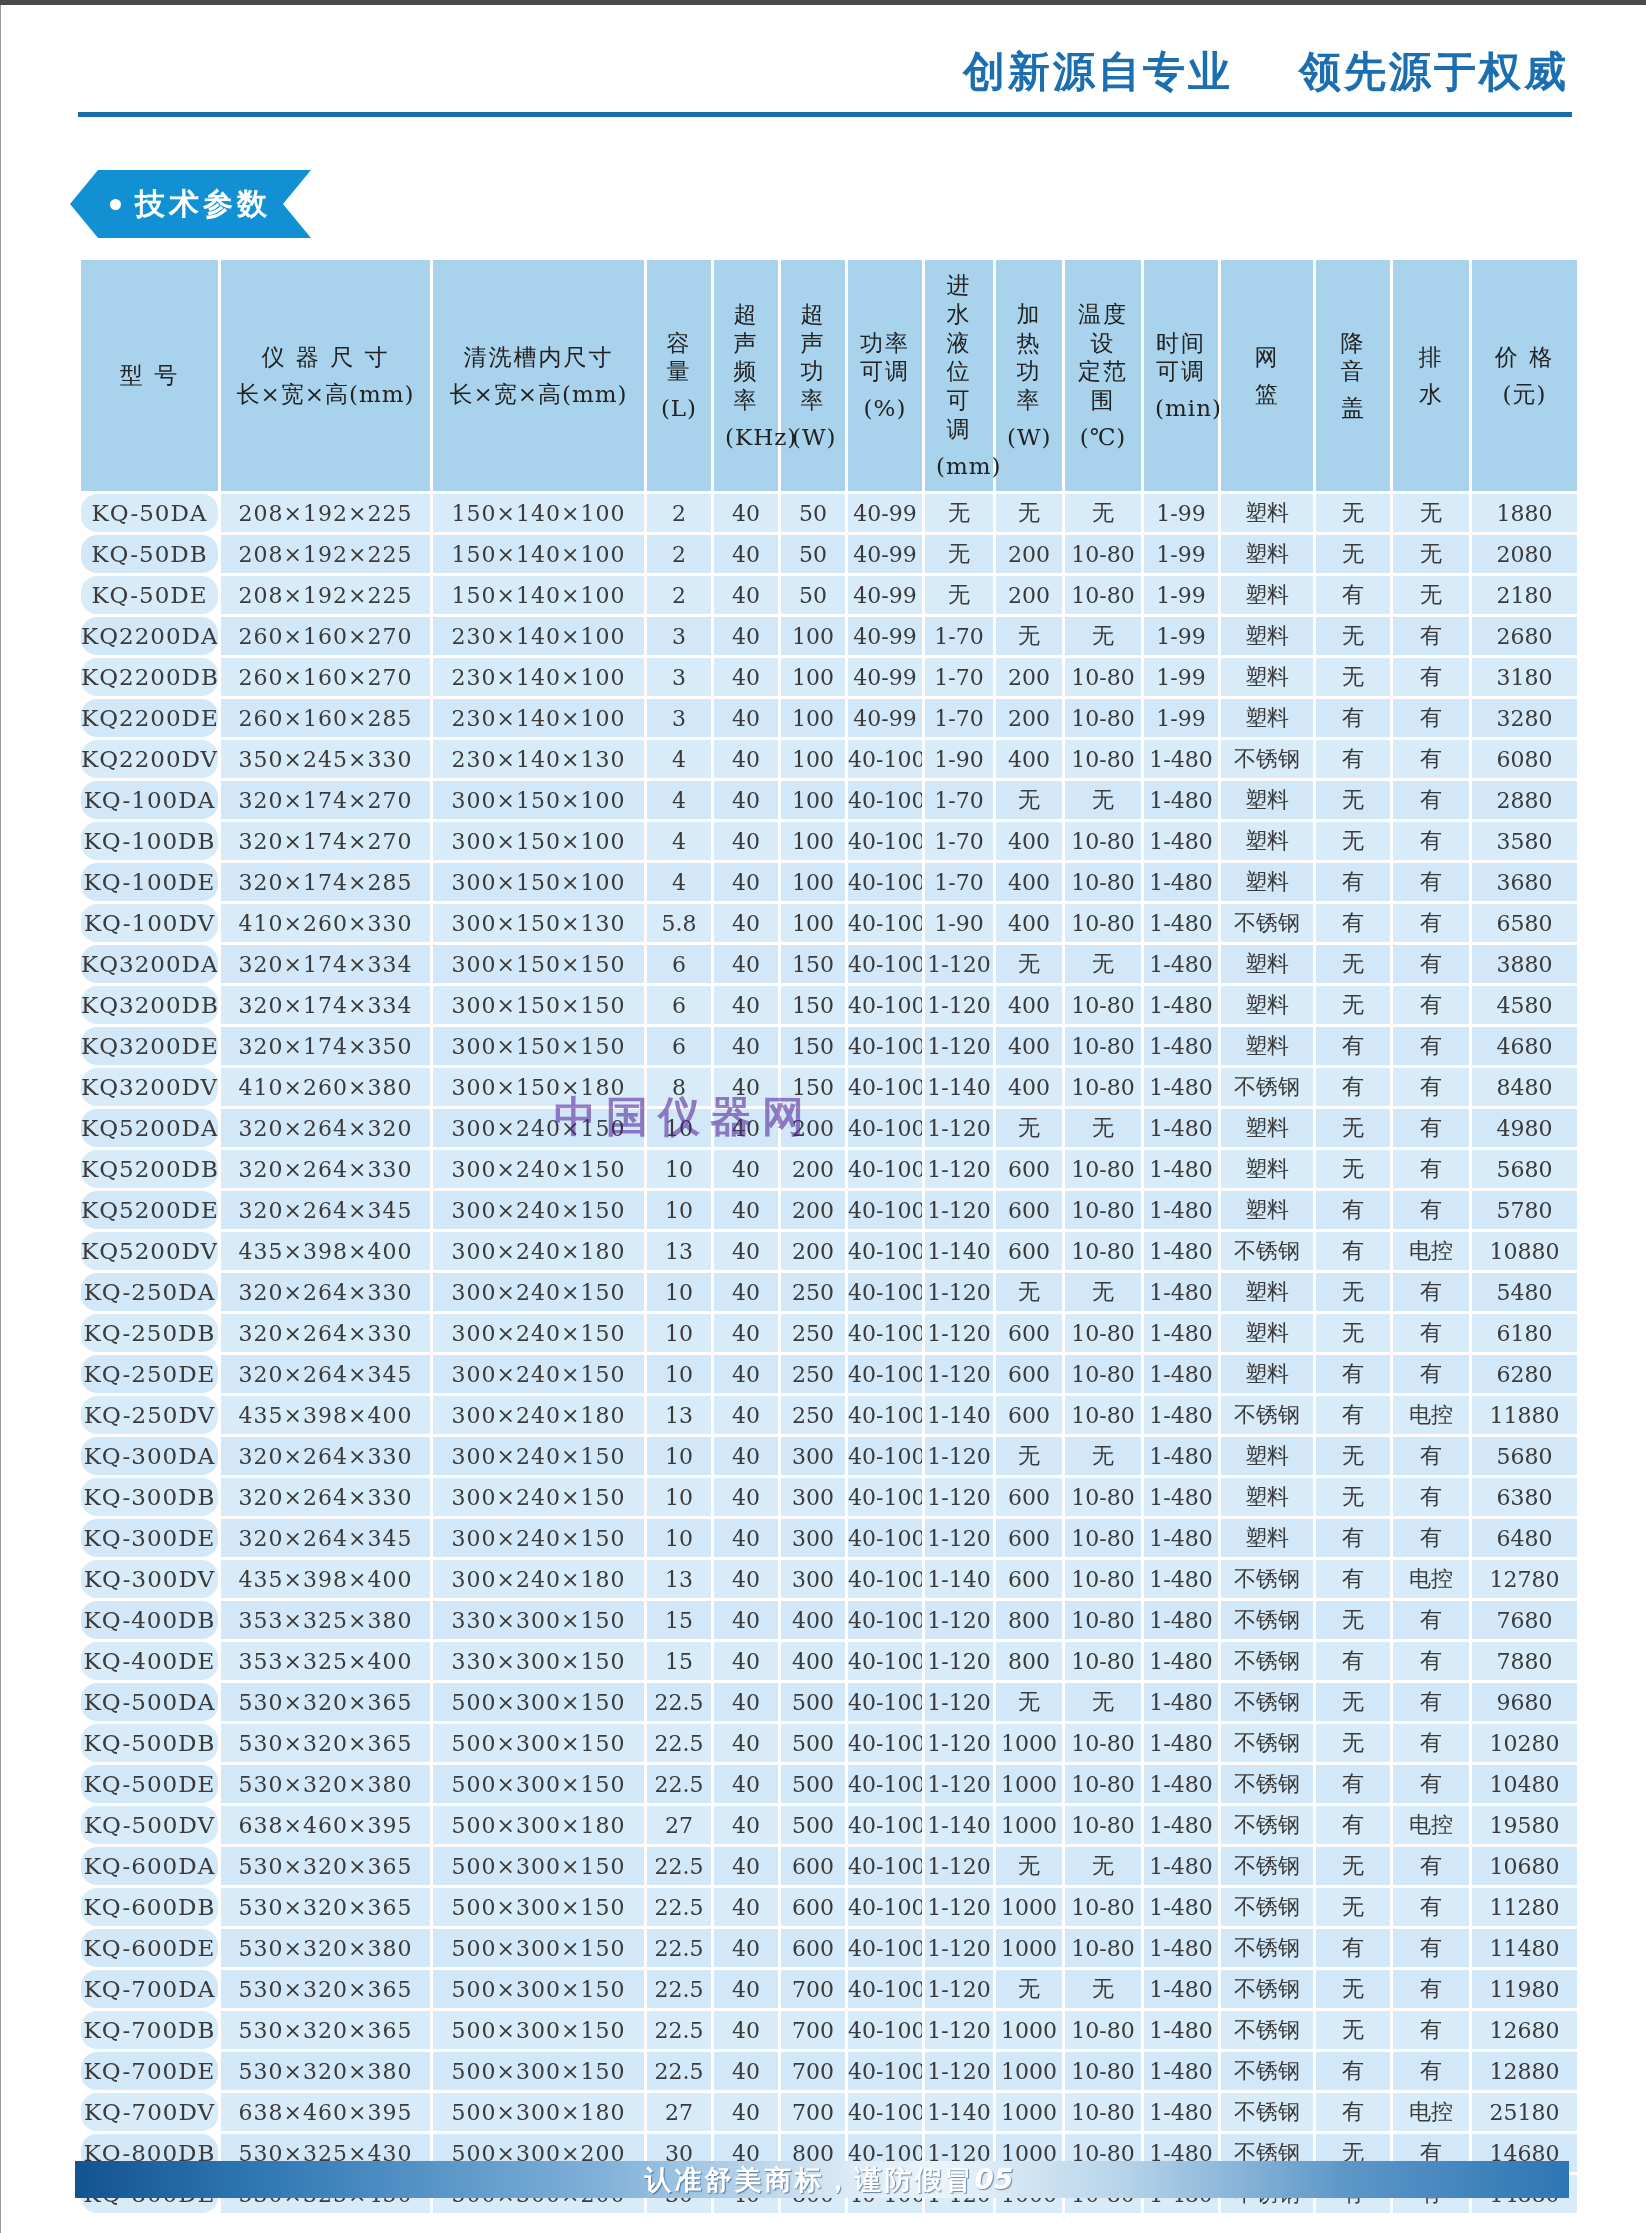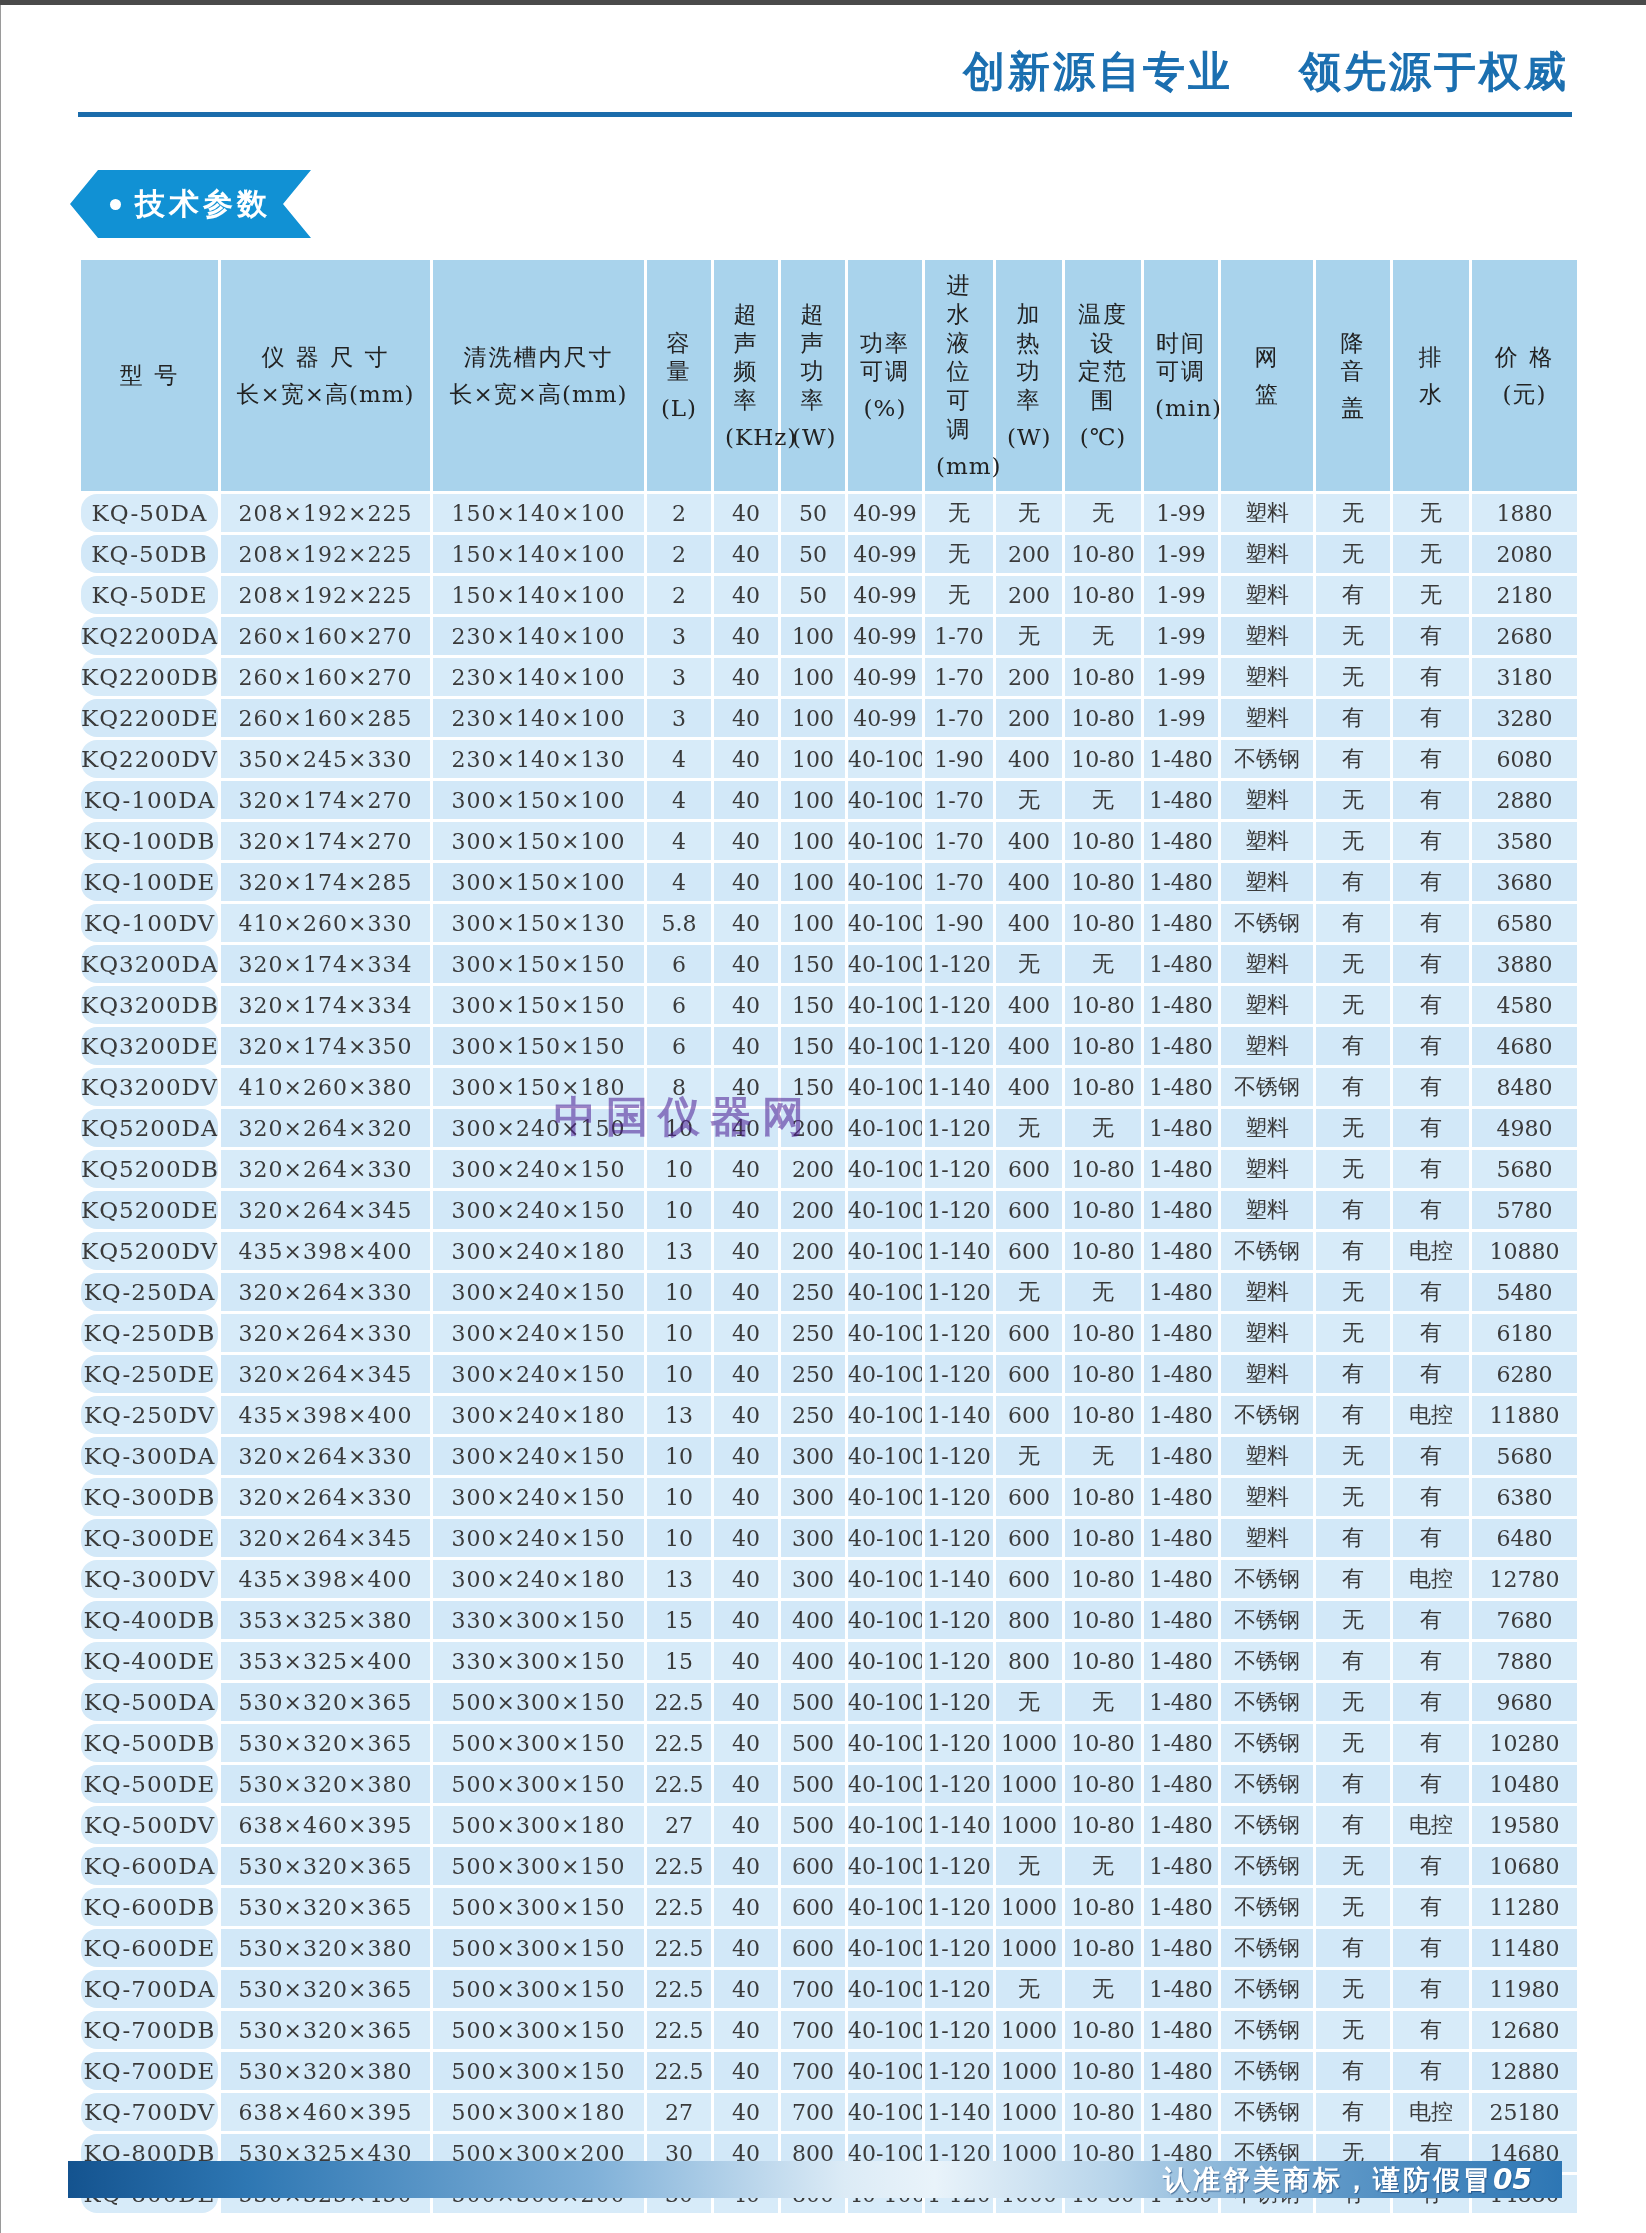--- a/index.html
+++ b/index.html
@@ -61,23 +61,23 @@
   table.spec td.c-dim{letter-spacing:1px;}
   
   .watermark{
     position:absolute;left:554px;top:1089px;z-index:10;
     font-family:Liberation Sans, sans-serif;
     font-size:42px;font-weight:bold;color:#4c1d95;opacity:0.55;letter-spacing:10px;
     pointer-events:none;
   }
   
   .footer-bar{
-    position:absolute;left:68px;top:2161px;width:1494px;height:37px;
+    position:absolute;left:75px;top:2161px;width:1494px;height:37px;
     background:linear-gradient(to right,#14538f 0%,#2e77b3 12%,#7fb0d8 35%,#dcebf6 52%,#e9f3fa 58%,#b7d4ea 70%,#5d97c7 85%,#2d76b4 100%);
-    display:flex;align-items:center;justify-content:flex-end;
+    display:flex;align-items:center;justify-content:center;
     font-family:"DejaVu Sans","Liberation Sans",sans-serif;
   }
   .footer-note{
     color:#ffffff;font-weight:900;font-size:27px;letter-spacing:3px;margin-left:44px;
     text-shadow:1px 1px 1px rgba(20,60,110,.6);
   }
   .footer-page{
     color:#ffffff;font-weight:900;font-size:28px;font-style:italic;margin-right:30px;
     text-shadow:1px 1px 1px rgba(20,60,110,.6);
   }

